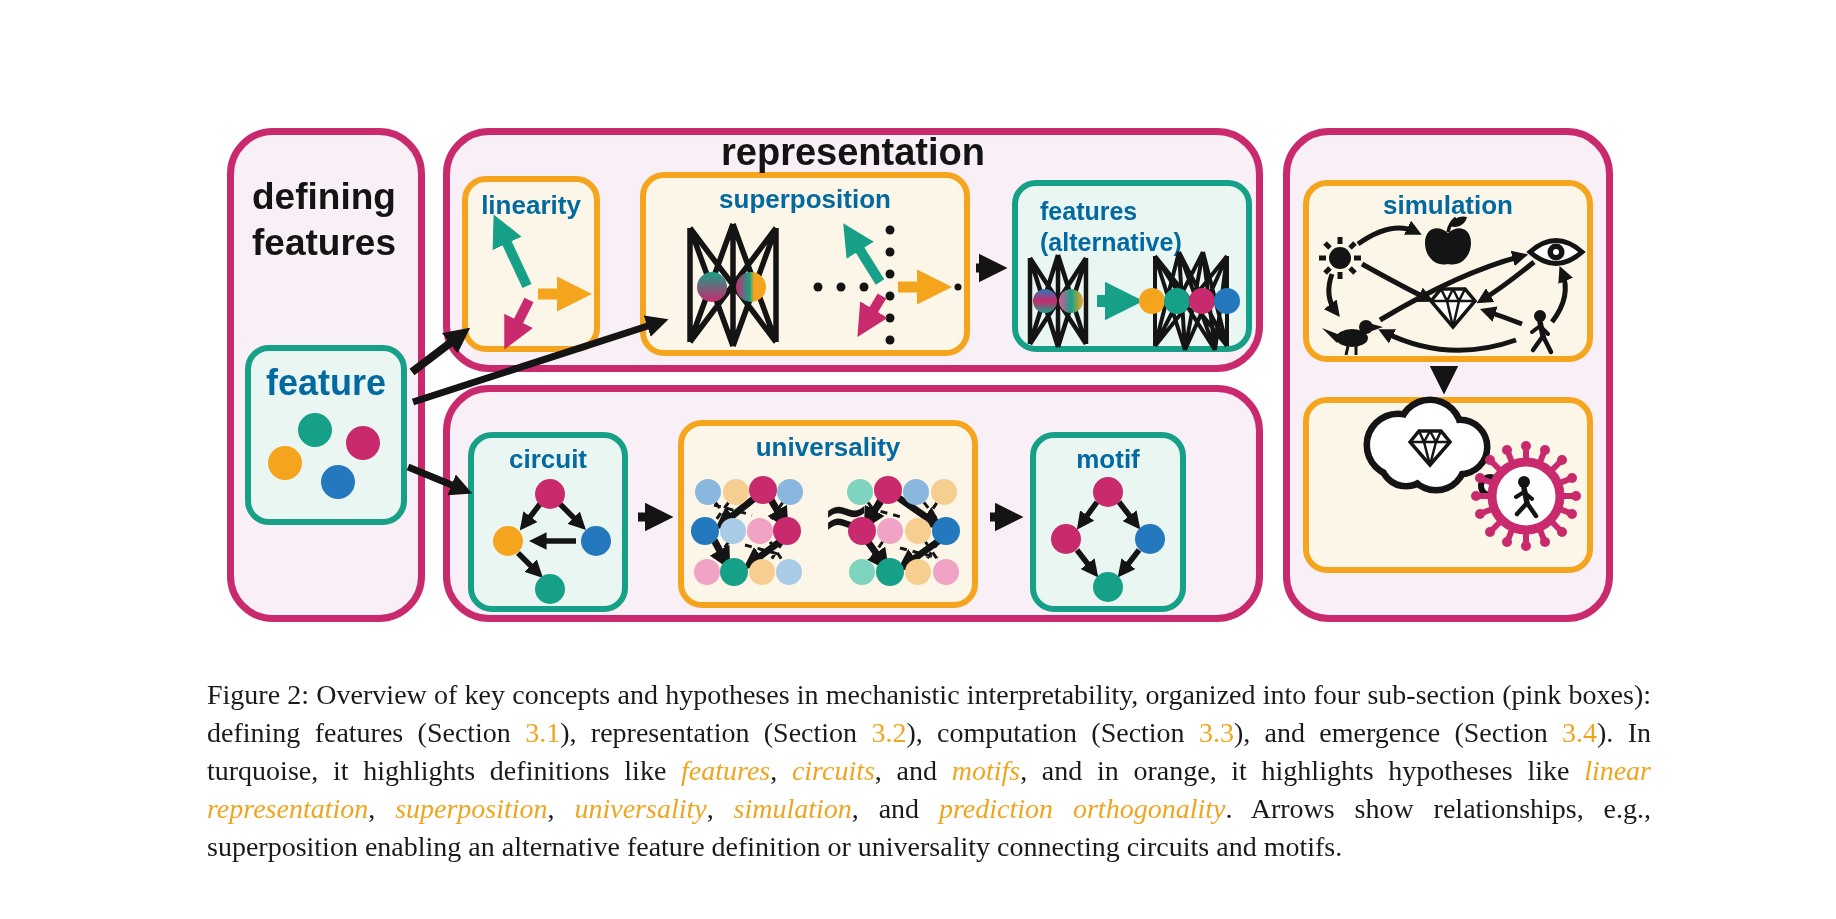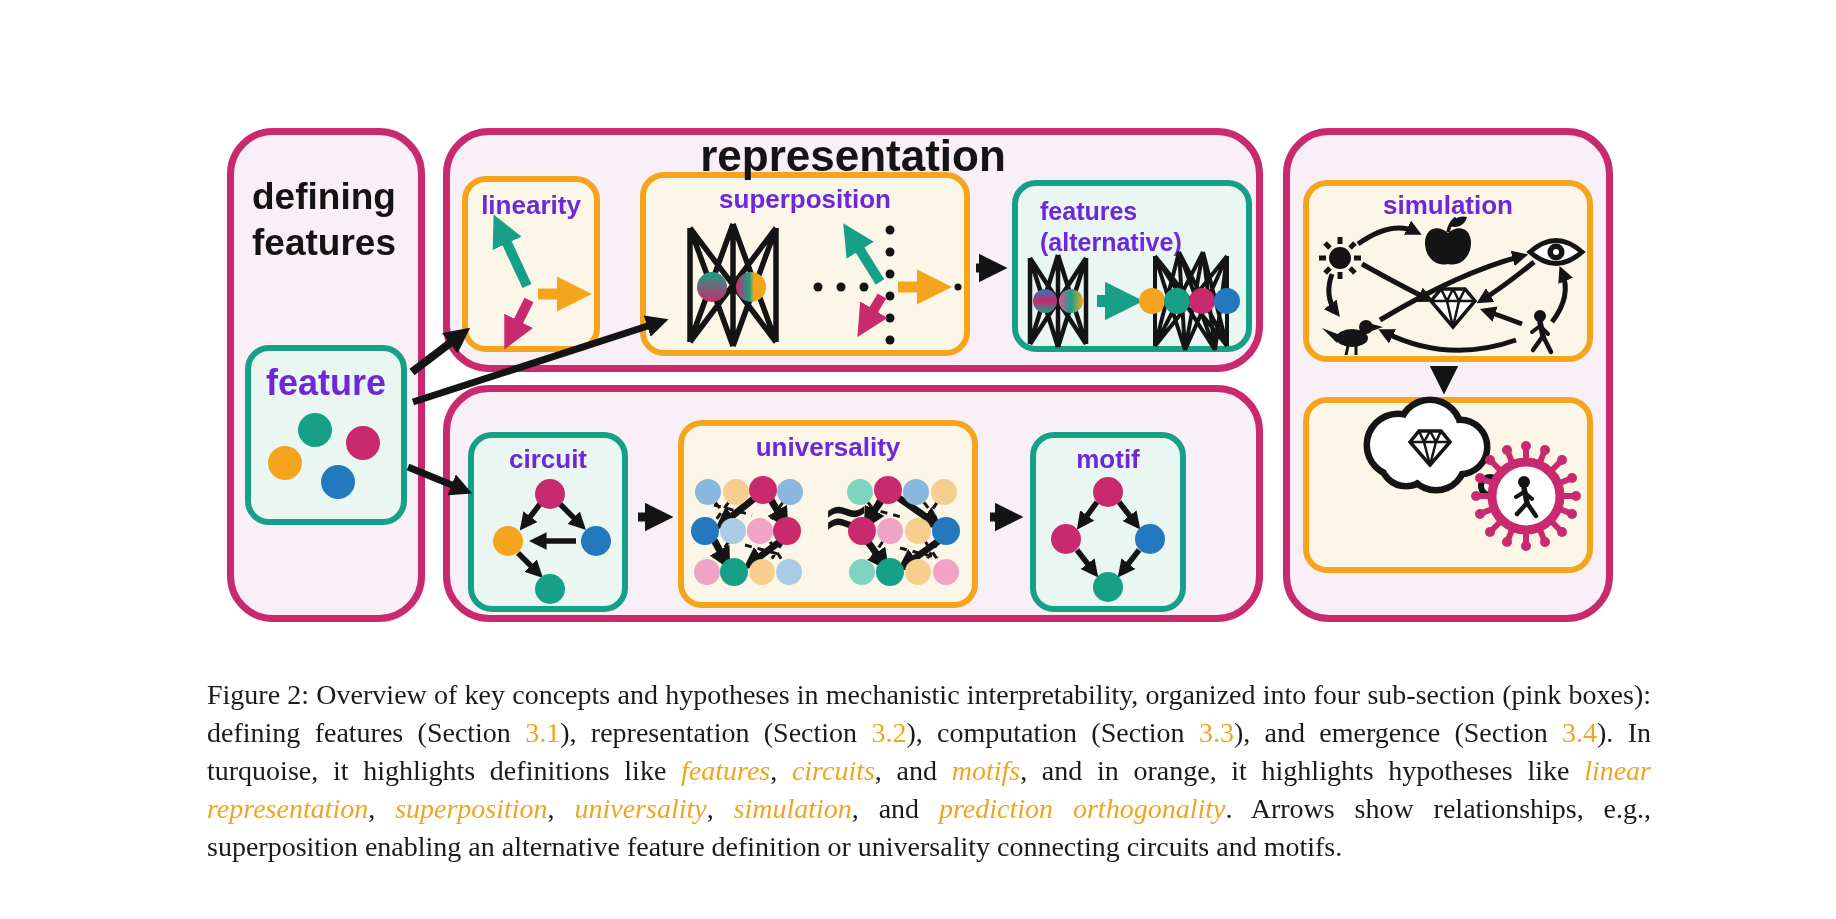--- a/index.html
+++ b/index.html
@@ -3,24 +3,24 @@
 <meta charset="utf-8">
 <style>
   html,body{margin:0;padding:0;background:#ffffff;}
   #page{position:relative;width:1836px;height:919px;background:#fff;overflow:hidden;
         font-family:"Liberation Sans","DejaVu Sans",sans-serif;}
   .pinkbox{position:absolute;border:7px solid var(--pink,#c92a6d);border-radius:46px;
            background:var(--pinkFill,#f9eff6);box-sizing:border-box;}
   .subbox{position:absolute;border-radius:24px;border:6px solid;box-sizing:border-box;}
   .subbox.orange{border-color:var(--orange,#f5a51d);background:var(--creamFill,#fbf6e7);}
   .subbox.teal{border-color:var(--teal,#17a088);background:var(--mintFill,#eaf6f2);}
-  .sec-title{position:absolute;font-weight:bold;font-size:44px;color:#141414;
+  .sec-title{position:absolute;font-weight:bold;font-size:38px;color:#141414;
              letter-spacing:0px;white-space:nowrap;}
   .sec-title.two-line{line-height:46px;font-size:37px;margin-top:16px;}
-  .sub-label{position:absolute;font-weight:bold;font-size:26px;color:#6d28d9;white-space:nowrap;}
+  .sub-label{position:absolute;font-weight:bold;font-size:26px;color:#0369a1;white-space:nowrap;}
   .sub-label.small{font-size:25px;line-height:31px;}
   .center{transform:translateX(-50%);}
   .approx-sign{position:absolute;font-size:58px;font-weight:bold;color:#141414;
                font-family:"DejaVu Sans",sans-serif;}
   #fig-svg{position:absolute;left:0;top:0;pointer-events:none;}
   #caption{position:absolute;left:191px;top:660px;width:1444px;margin:16px;
            font-family:Liberation Serif, serif;font-size:28px;
            line-height:38px;color:#1a1a1a;text-align:justify;}
   .cap-link{color:var(--captionLink,#efa51f);}
   .cap-emlink{color:var(--captionLink,#efa51f);font-style:italic;}

